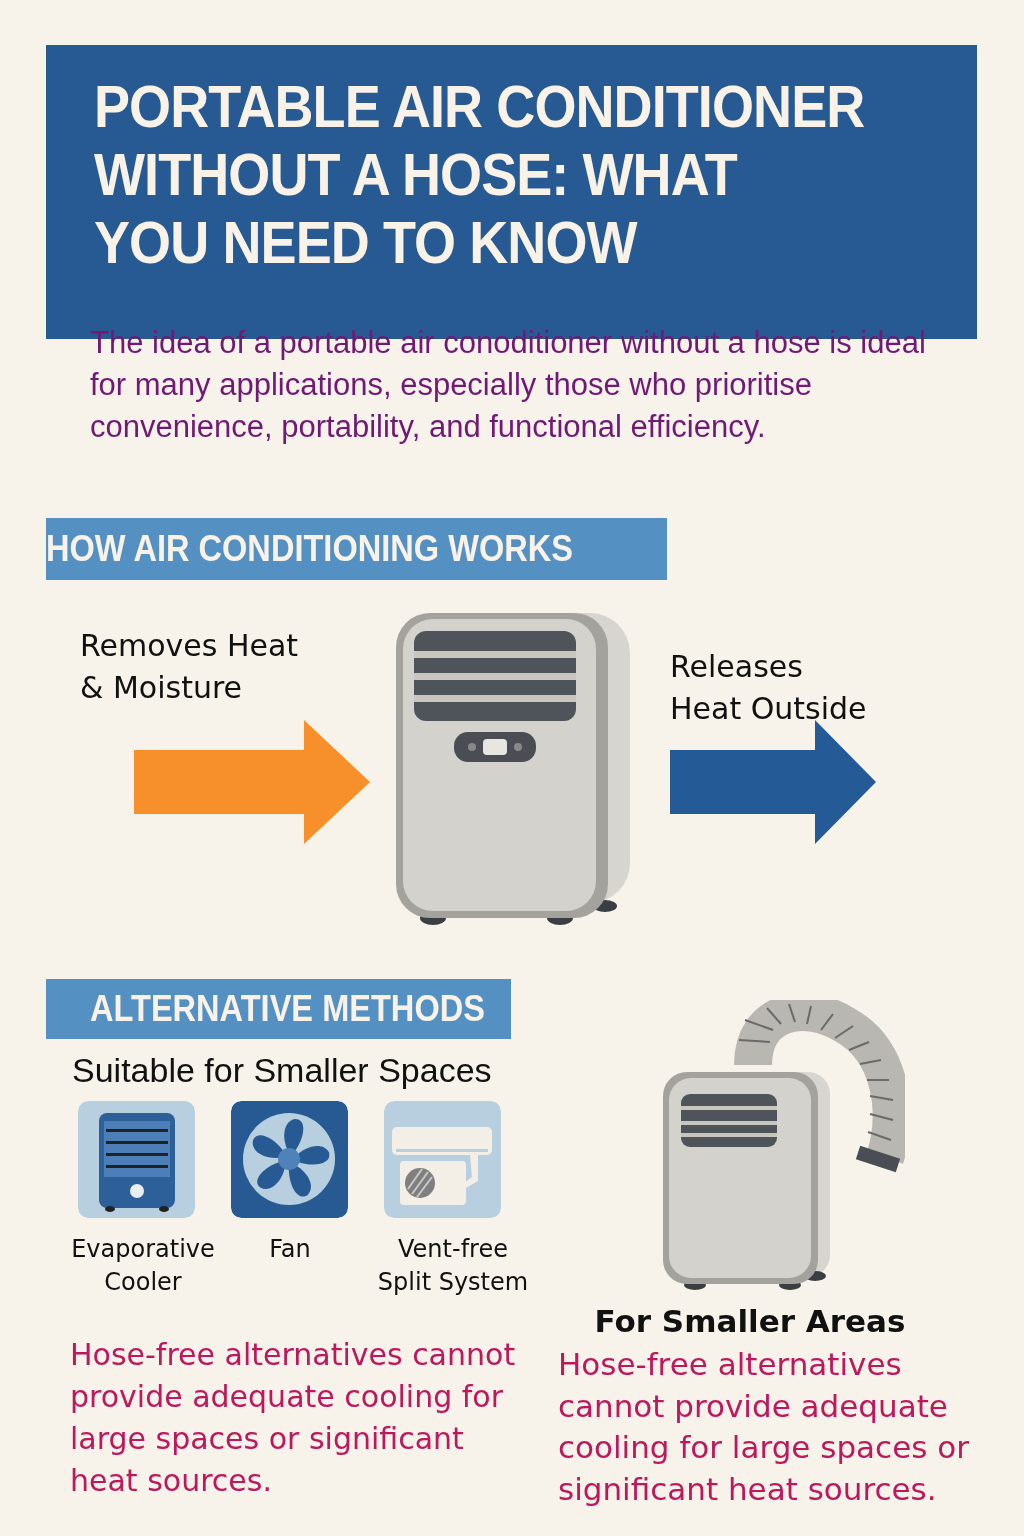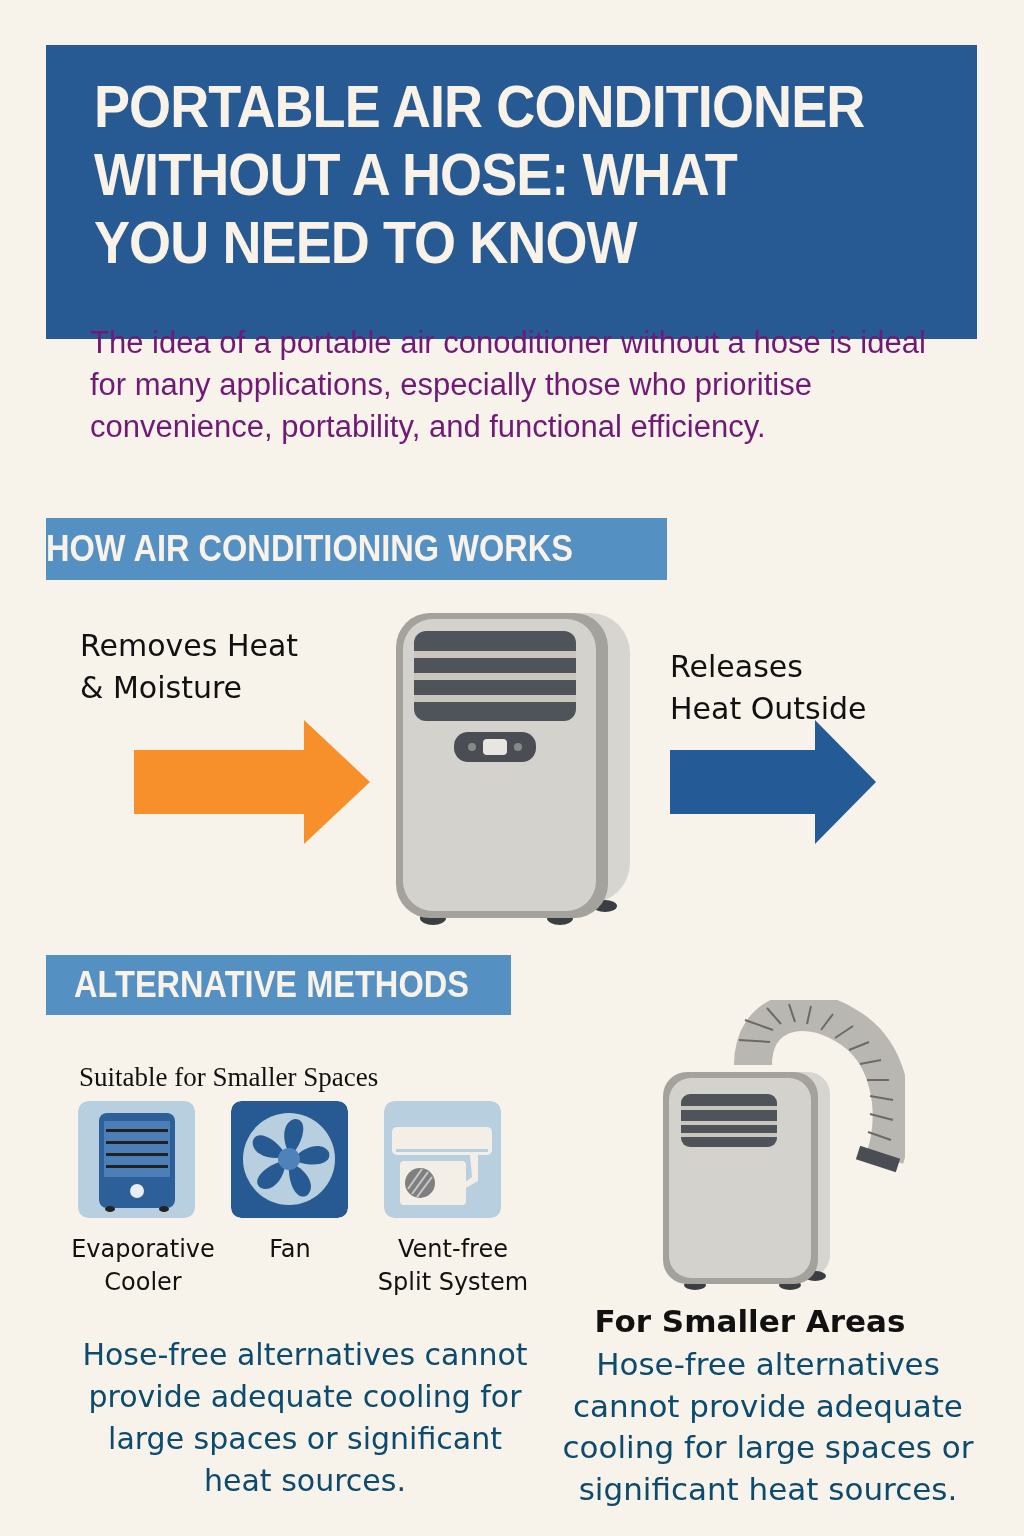--- a/index.html
+++ b/index.html
@@ -41,38 +41,38 @@
       color: #f8f2e8;
       font-family: "Liberation Sans", sans-serif;
       font-weight: bold;
       font-size: 37px;
       line-height: 62px;
       box-sizing: border-box;
       white-space: nowrap;
       overflow: hidden;
     }
     .banner-how { left: 46px; top: 518px; width: 621px; height: 62px; }
-    .banner-alt { left: 46px; top: 955px; width: 465px; height: 60px; line-height: 60px; padding-left: 28px; }
+    .banner-alt { left: 46px; top: 979px; width: 465px; height: 60px; line-height: 60px; padding-left: 44px; }
     .banner-text { display: inline-block; transform: scaleX(0.88); transform-origin: left center; }
     .label {
       font-family: "DejaVu Sans", sans-serif;
       font-size: 30px; line-height: 42px; color: #111; text-align: left;
       white-space: pre-line; margin: 0;
     }
     .label-removes { left: 80px; top: 625px; width: 260px; }
     .label-releases { left: 670px; top: 625px; width: 260px; margin-top: 21px; }
-    .subhead-small { left: 63px; top: 1040px; font-size: 27px; line-height: 42px; white-space: nowrap; margin:16px; font-family:Liberation Serif, serif; }
+    .subhead-small { left: 63px; top: 1040px; font-size: 34px; line-height: 42px; white-space: nowrap; margin:9px; font-family:Liberation Sans, sans-serif; }
     .icon-tile { width: 117px; height: 117px; border-radius: 10px; }
     .icon-caption {
       font-family: "DejaVu Sans", sans-serif;
       font-size: 24px; line-height: 33px; text-align: center; white-space: pre-line; margin: 0;
     }
     .body-text {
       font-family: "DejaVu Sans", sans-serif;
-      font-size: 30px; line-height: 42px; color: #0c4a6e; margin: 0; text-align: center;
+      font-size: 30px; line-height: 42px; color: #be185d; margin: 0;
     }
     .text-left { left: 70px; top: 1334px; width: 470px; }
     .subhead-large { left: 560px; top: 1300px; width: 380px; text-align: center; font-size: 31px; line-height: 42px; margin:0; font-family:"DejaVu Sans", sans-serif; font-weight: 600;}
     .text-right { left: 558px; top: 1344px; width: 420px; font-size: 31px; line-height: 41.5px; }
   </style>
 </head>
 <body>
 
 <div class="abs header">
   <h1 class="header-title">PORTABLE AIR CONDITIONER

